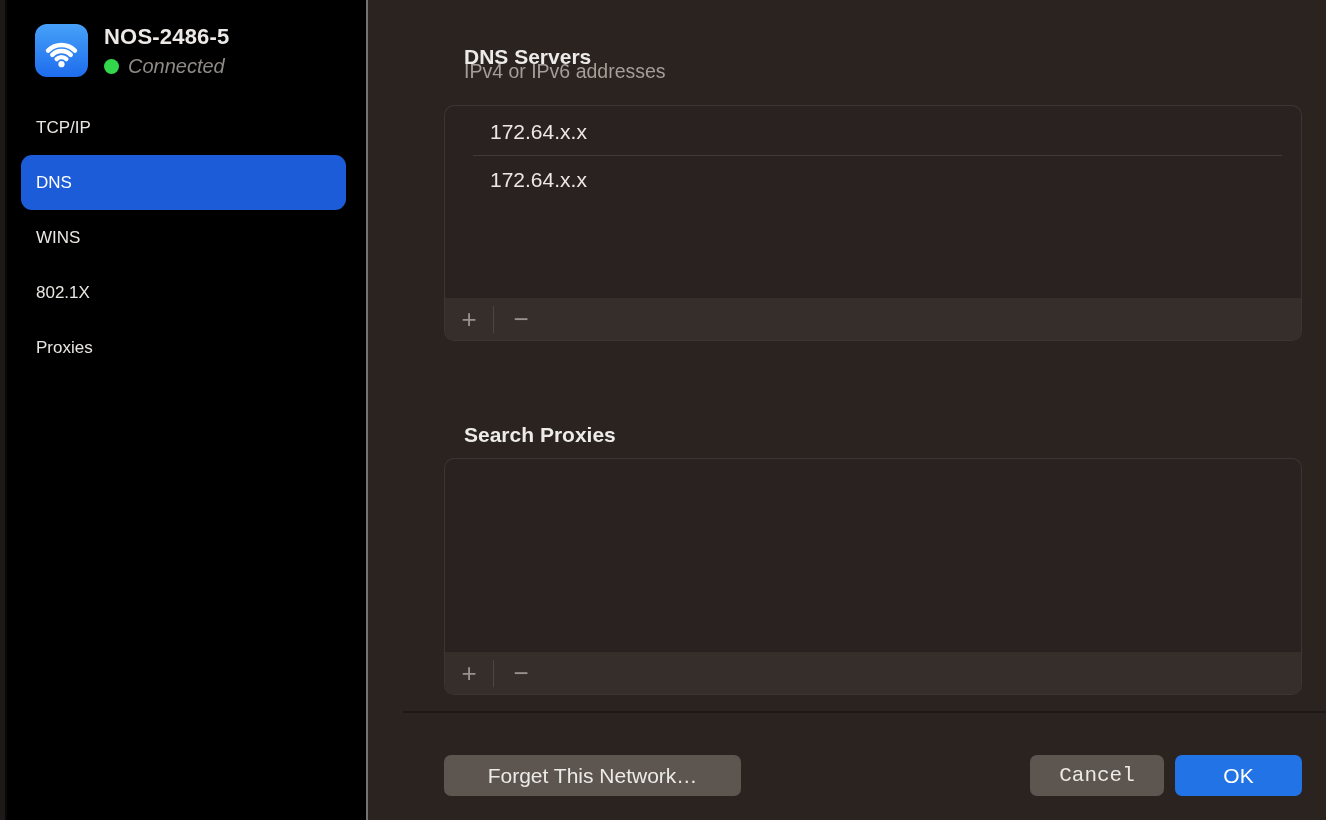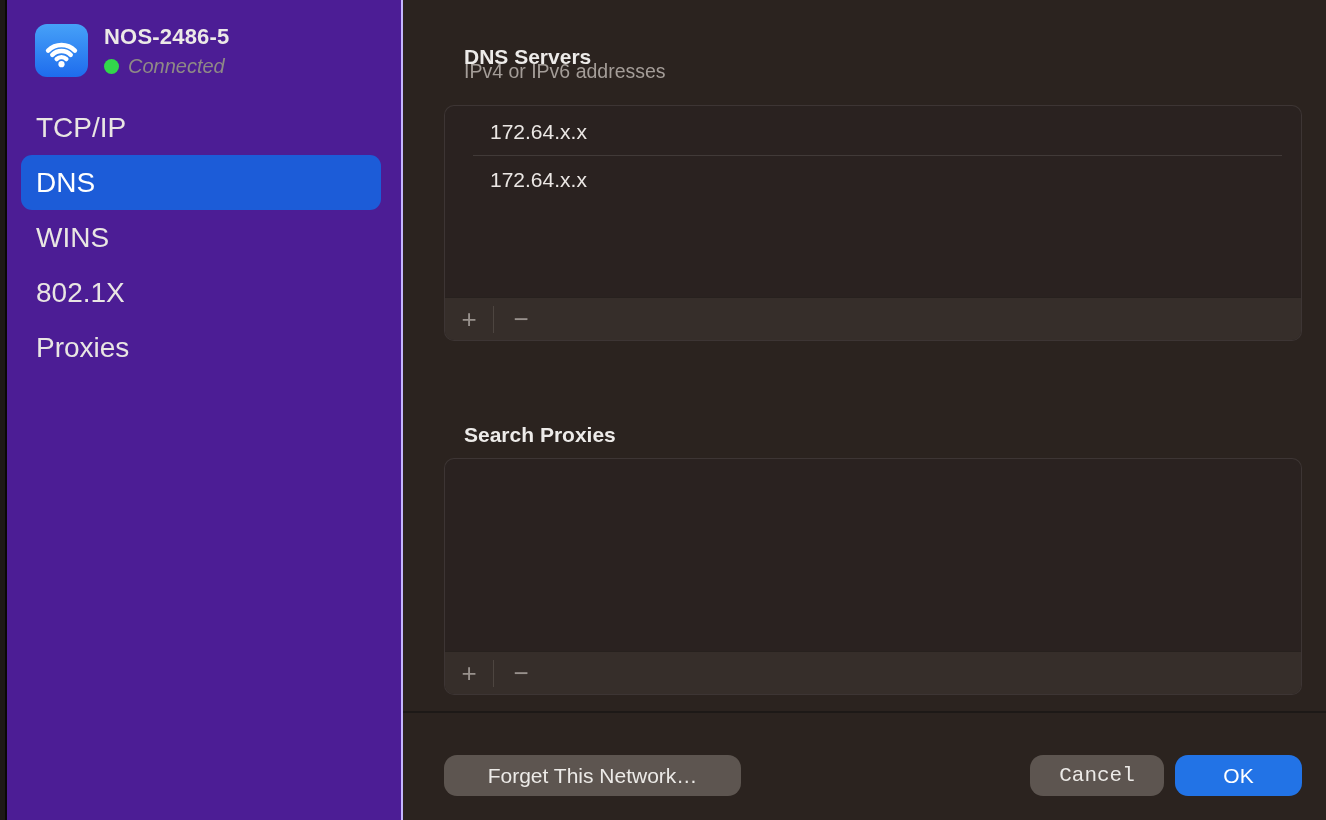--- a/index.html
+++ b/index.html
@@ -12,23 +12,23 @@
     background: #2b231f;
     font-family: "Liberation Sans", sans-serif;
     overflow: hidden;
     -webkit-font-smoothing: antialiased;
   }
 
   
   .sidebar {
     position: absolute;
     left: 0; top: 0; bottom: 0;
-    width: 403px;
-    background: #4c1d95;
-    border-right: 2px solid #c4b5fd;
+    width: 368px;
+    background: #000000;
+    border-right: 2px solid #737373;
   }
   .edge-strip {
     position: absolute;
     left: 0; top: 0; bottom: 0;
     width: 7px;
     background: #1d1918;
     border-right: 2px solid #0a0808;
   }
   .net-header {
     position: absolute;
@@ -62,21 +62,21 @@
   .nav {
     position: absolute;
     top: 100px; left: 21px; right: 20px;
   }
   .nav-item {
     height: 55px;
     display: flex;
     align-items: center;
     padding-left: 15px;
     border-radius: 11px;
-    font-size: 28px;
+    font-size: 17px;
     color: #e9e6e3;
     cursor: default;
   }
   .nav-item.selected {
     background: var(--accent, #1c5cd8);
     color: #ffffff;
   }
 
   
   .main { position: absolute; left: 403px; top: 0; right: 0; bottom: 0; }
@@ -158,21 +158,21 @@
     left: 0; right: 0; top: 711px;
     height: 2px;
     background: #1d1917;
   }
 
   .btn {
     position: absolute;
     top: 755px;
     height: 41px;
     border: none;
-    border-radius: 13px;
+    border-radius: 7px;
     font-family: inherit;
     font-size: 21px;
     color: #eceae7;
     display: flex;
     align-items: center;
     justify-content: center;
     padding: 0;
     cursor: default;
   }
   .btn-forget { left: 41px;  width: 297px; background: #5d5550; }

